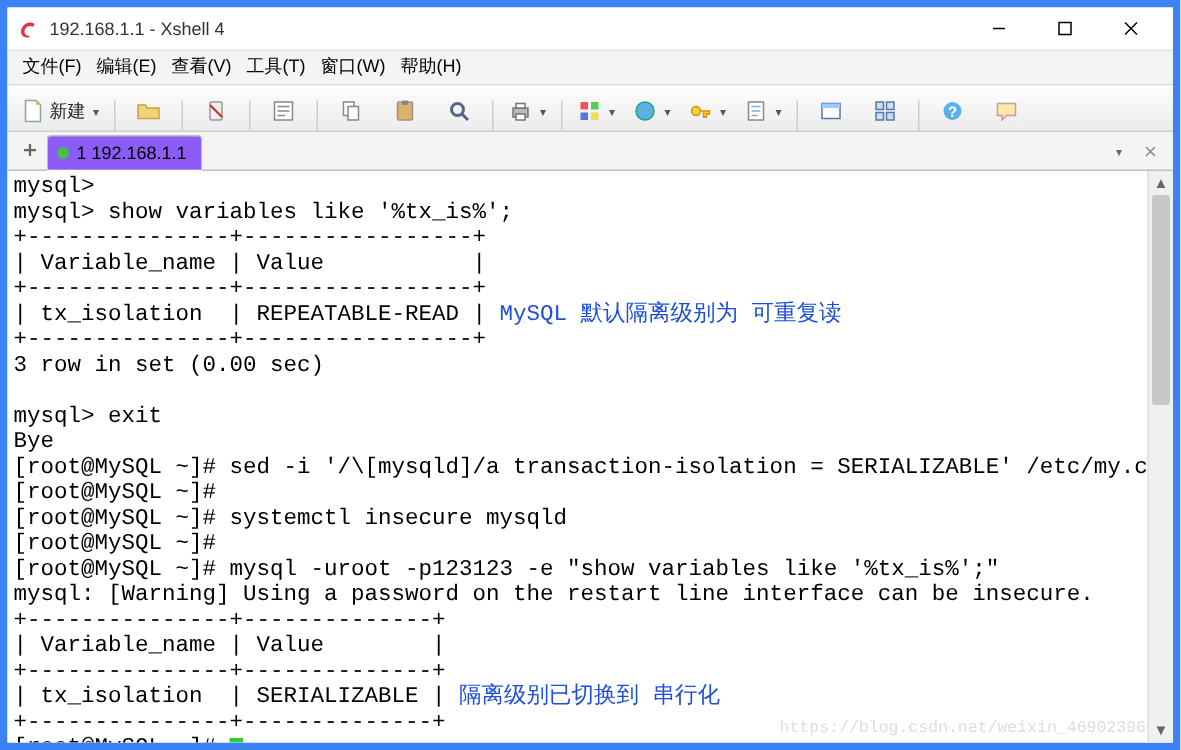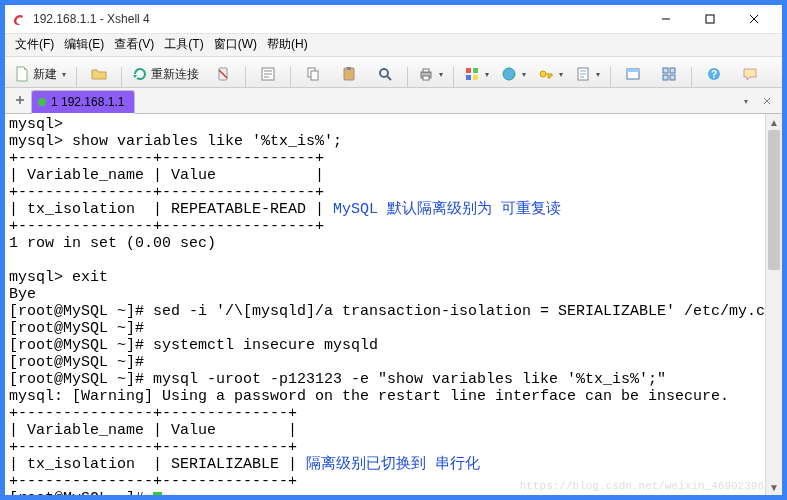--- a/index.html
+++ b/index.html
@@ -79,27 +79,20 @@
       <span class="caret">▾</span>
     </div>
     <div class="tsep"></div>
     <div class="tbtn">
         <svg width="16" height="16" viewBox="0 0 16 16">
           <path fill="#f3d37a" stroke="#caa042" d="M1 4h5l1 2h8v7H1z"></path>
         </svg>
       </div>
     <div class="tsep"></div>
     <div class="tbtn">
-      <svg width="16" height="16" viewBox="0 0 16 16">
-          <path fill="none" stroke="#2a8" stroke-width="2" d="M3 8a5 5 0 1 1 2 4"></path>
-          <path fill="#2a8" d="M3 12l-2-3h4z"></path>
-        </svg>
-      <span class="lbl">重新连接</span>
-    </div>
-    <div class="tbtn">
         <svg width="16" height="16" viewBox="0 0 16 16">
           <rect x="4" y="2" width="8" height="12" rx="1" fill="#eee" stroke="#999"></rect>
           <path d="M4 4l8 8" stroke="#c33" stroke-width="1.5"></path>
         </svg>
       </div>
     <div class="tsep"></div>
     <div class="tbtn">
         <svg width="16" height="16" viewBox="0 0 16 16">
           <rect x="2" y="2" width="12" height="12" fill="#fff" stroke="#888"></rect>
           <path d="M4 5h8M4 8h8M4 11h5" stroke="#888"></path>
@@ -216,21 +209,21 @@
   </div>
 
   <div class="terminal-wrap">
     <div class="terminal"><span>mysql&gt;</span>
 <span>mysql&gt; show variables like '%tx_is%';</span>
 <span>+---------------+-----------------+</span>
 <span>| Variable_name | Value           |</span>
 <span>+---------------+-----------------+</span>
 <span>| tx_isolation  | REPEATABLE-READ | </span><span class="red">MySQL 默认隔离级别为 可重复读</span>
 <span>+---------------+-----------------+</span>
-<span>1 row in set (0.00 sec)</span>
+<span>3 row in set (0.00 sec)</span>
 <span></span>
 <span>mysql&gt; exit</span>
 <span>Bye</span>
 <span>[root@MySQL ~]# sed -i '/\[mysqld]/a transaction-isolation = SERIALIZABLE' /etc/my.cnf</span>
 <span>[root@MySQL ~]#</span>
 <span>[root@MySQL ~]# systemctl insecure mysqld</span>
 <span>[root@MySQL ~]#</span>
 <span>[root@MySQL ~]# mysql -uroot -p123123 -e "show variables like '%tx_is%';"</span>
 <span>mysql: [Warning] Using a password on the restart line interface can be insecure.</span>
 <span>+---------------+--------------+</span>

